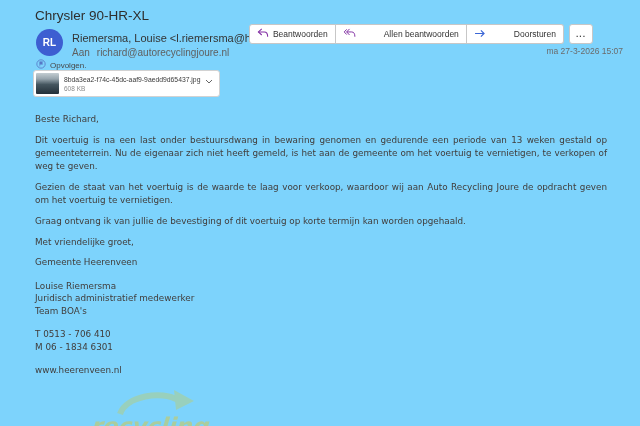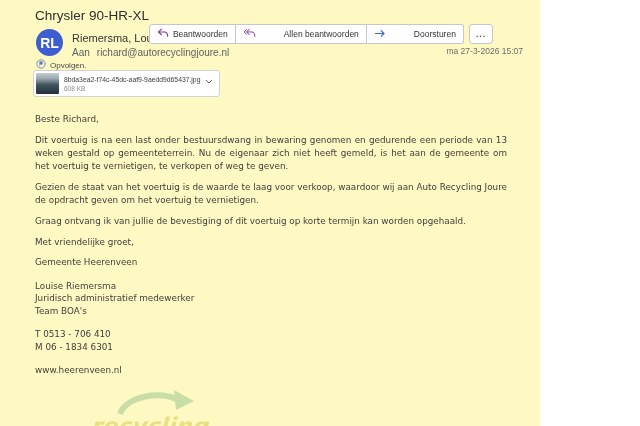--- a/index.html
+++ b/index.html
@@ -1,22 +1,22 @@
 <!DOCTYPE html>
 <html><head>
 <meta charset="utf-8">
 <style>
   html,body{margin:0;padding:0;background:#fff;}
-  #screen{position:relative;width:540px;height:426px;background:#fef9c3;overflow:hidden;
+  #screen{position:relative;width:640px;height:426px;background:#7dd3fc;overflow:hidden;
     font-family:"Liberation Sans",sans-serif;color:#333;}
 
   .subject{position:absolute;left:35px;top:8px;font-size:13.5px;color:#2e2e2e;}
 
   .avatar{position:absolute;left:36px;top:29px;width:27px;height:27px;border-radius:50%;
-    background:#3d5ed1;color:#fff;font-size:14px;font-weight:bold;display:flex;
+    background:#3d5ed1;color:#fff;font-size:10px;font-weight:bold;display:flex;
     align-items:center;justify-content:center;}
 
   .sender-line{position:absolute;left:72px;top:32px;font-size:11px;color:#333;}
   .to-line{position:absolute;left:72px;top:47px;font-size:10px;color:#5f5f5f;}
   .to-line .to-label{margin-right:7px;}
 
   .action-bar{position:absolute;top:24px;right:47px;display:flex;align-items:stretch;}
   .btn-group{display:flex;}
   .btn{display:flex;align-items:center;gap:4px;background:#fff;border:1px solid #c7c7c7;
     font-size:8.5px;color:#323232;padding:3px 7px;white-space:nowrap;cursor:pointer;}

